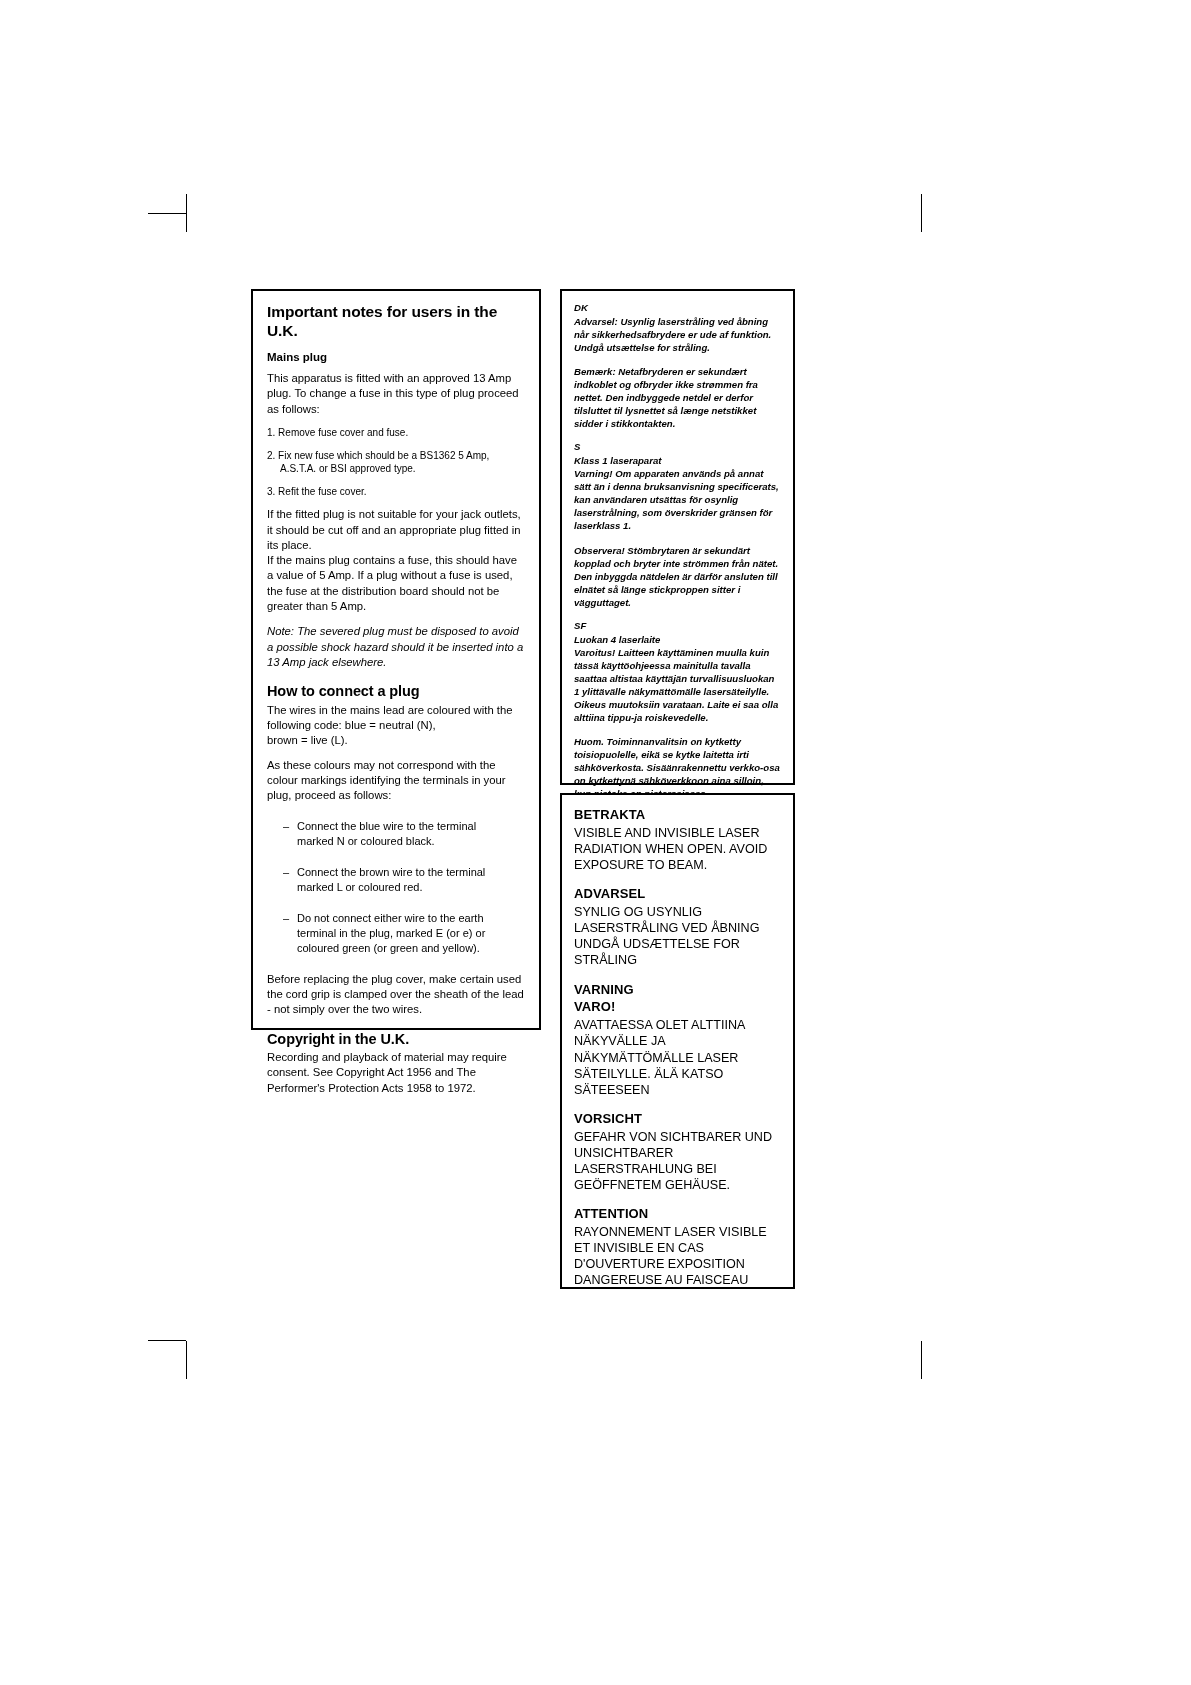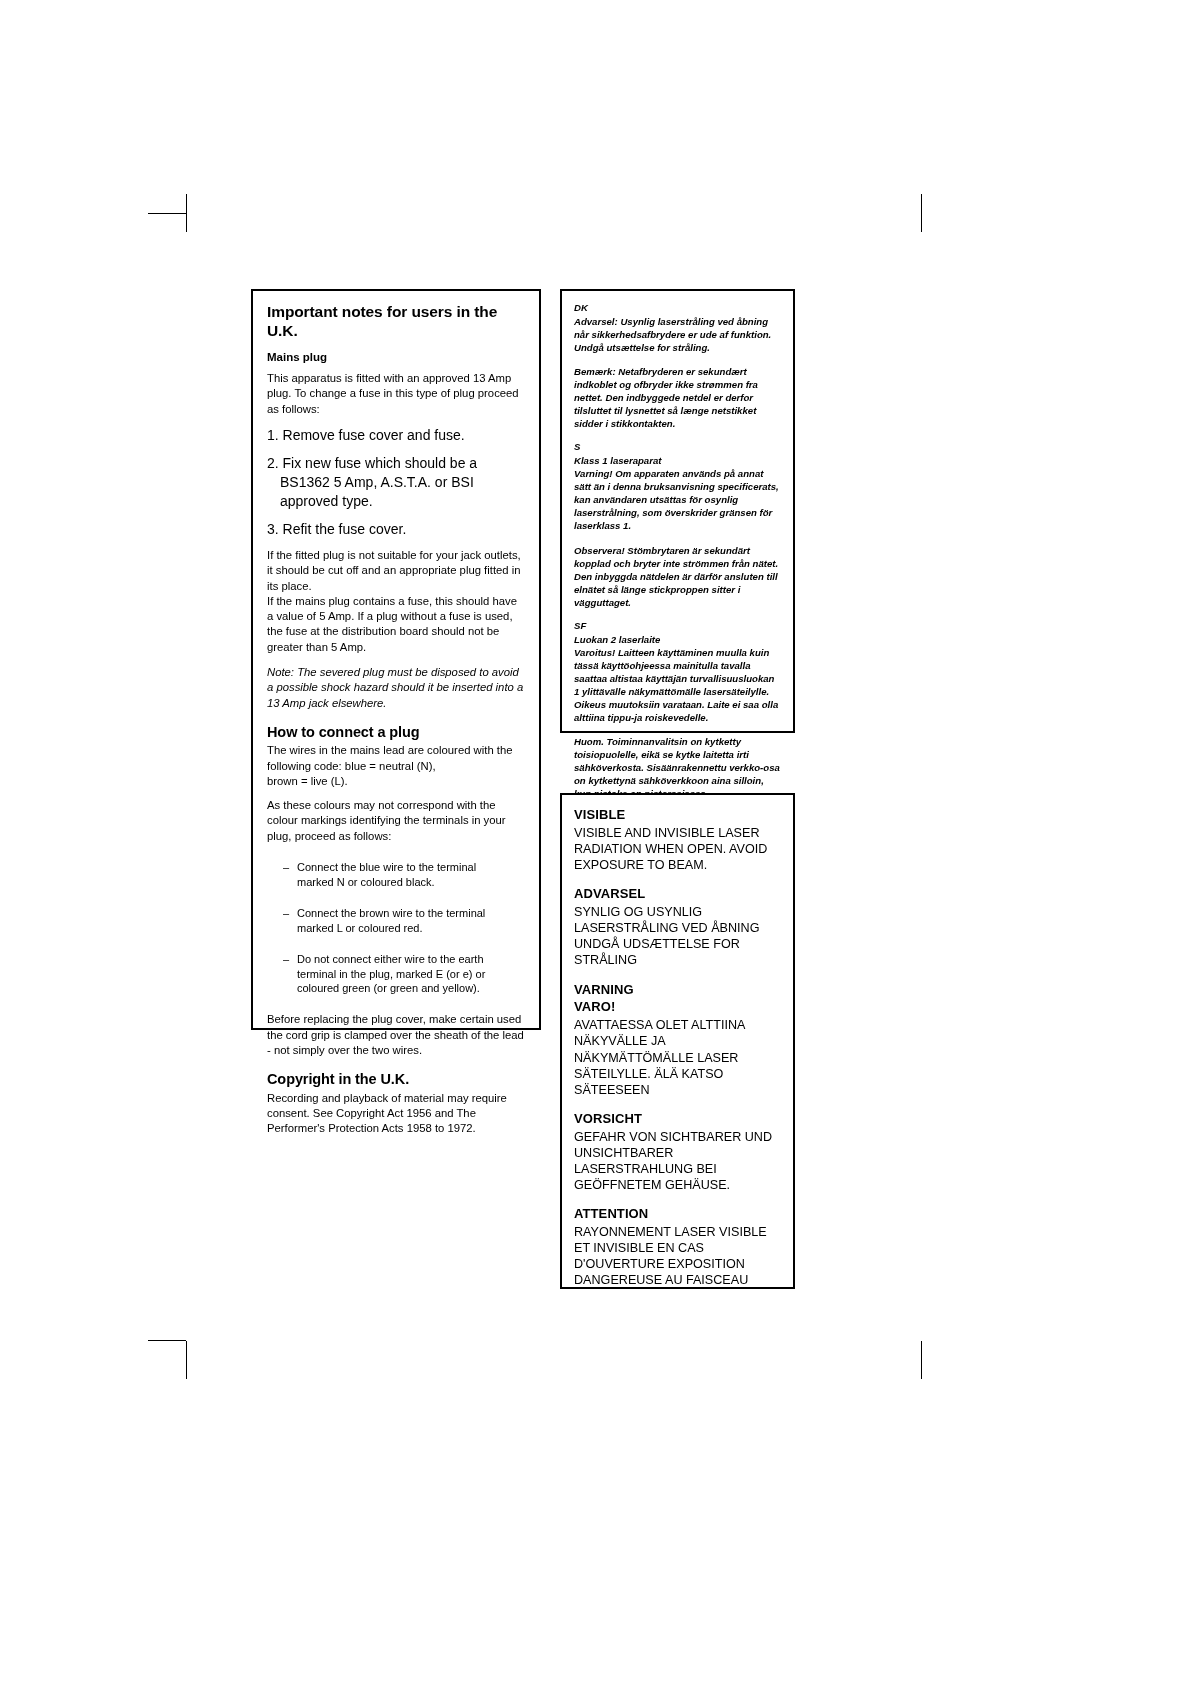--- a/index.html
+++ b/index.html
@@ -37,21 +37,21 @@
     top: 289px;
     width: 290px;
     height: 741px;
     padding: 12px 14px 10px 14px;
   }
 
   #panel-multilang {
     left: 560px;
     top: 289px;
     width: 235px;
-    height: 444px;
+    height: 496px;
     padding: 11px 12px 10px 12px;
   }
 
   #panel-caution {
     left: 560px;
     top: 793px;
     width: 235px;
     height: 496px;
     padding: 12px 12px 10px 12px;
   }
@@ -86,21 +86,21 @@
   #panel-uk p.note {
     font-style: italic;
     margin-top: 10px;
   }
   #panel-uk ol {
     margin: 0;
     padding: 0;
     list-style: none;
   }
   #panel-uk ol li {
-    font-size: 14px;
+    font-size: 10px;
     line-height: 1.355;
     margin: 0 0 9px 0;
     padding-left: 13px;
     text-indent: -13px;
   }
   #panel-uk ul.dashlist {
     margin: 0 0 9px 0;
     padding: 0;
     list-style: none;
   }
@@ -201,29 +201,29 @@
 
   <div class="block">
     <div class="lang-code">S</div>
     <p class="first" style="margin-bottom:0;">Klass 1 laseraparat</p>
     <p>Varning! Om apparaten används på annat sätt än i denna bruksanvisning specificerats, kan användaren utsättas för osynlig laserstrålning, som överskrider gränsen för laserklass 1.</p>
     <p>Observera! Stömbrytaren är sekundärt kopplad och bryter inte strömmen från nätet. Den inbyggda nätdelen är därför ansluten till elnätet så länge stickproppen sitter i vägguttaget.</p>
   </div>
 
   <div class="block">
     <div class="lang-code">SF</div>
-    <p class="first" style="margin-bottom:0;">Luokan 2 laserlaite</p>
+    <p class="first" style="margin-bottom:0;">Luokan 4 laserlaite</p>
     <p>Varoitus! Laitteen käyttäminen muulla kuin tässä käyttöohjeessa mainitulla tavalla saattaa altistaa käyttäjän turvallisuusluokan 1 ylittävälle näkymättömälle lasersäteilylle. Oikeus muutoksiin varataan. Laite ei saa olla alttiina tippu-ja roiskevedelle.</p>
     <p>Huom. Toiminnanvalitsin on kytketty toisiopuolelle, eikä se kytke laitetta irti sähköverkosta. Sisäänrakennettu verkko-osa on kytkettynä sähköverkkoon aina silloin, kun pistoke on pistorasiassa.</p>
   </div>
 </div>
 
 <div class="panel" id="panel-caution">
   <div class="cblock">
-    <div class="c-head">VISIBLE</div>
+    <div class="c-head">BETRAKTA</div>
     <div class="c-body">VISIBLE AND INVISIBLE LASER RADIATION WHEN OPEN. AVOID EXPOSURE TO BEAM.</div>
   </div>
   <div class="cblock">
     <div class="c-head">ADVARSEL</div>
     <div class="c-body">SYNLIG OG USYNLIG LASERSTRÅLING VED ÅBNING UNDGÅ UDSÆTTELSE FOR STRÅLING</div>
   </div>
   <div class="cblock">
     <div class="c-head">VARNING</div>
   </div>
   <div class="cblock">

